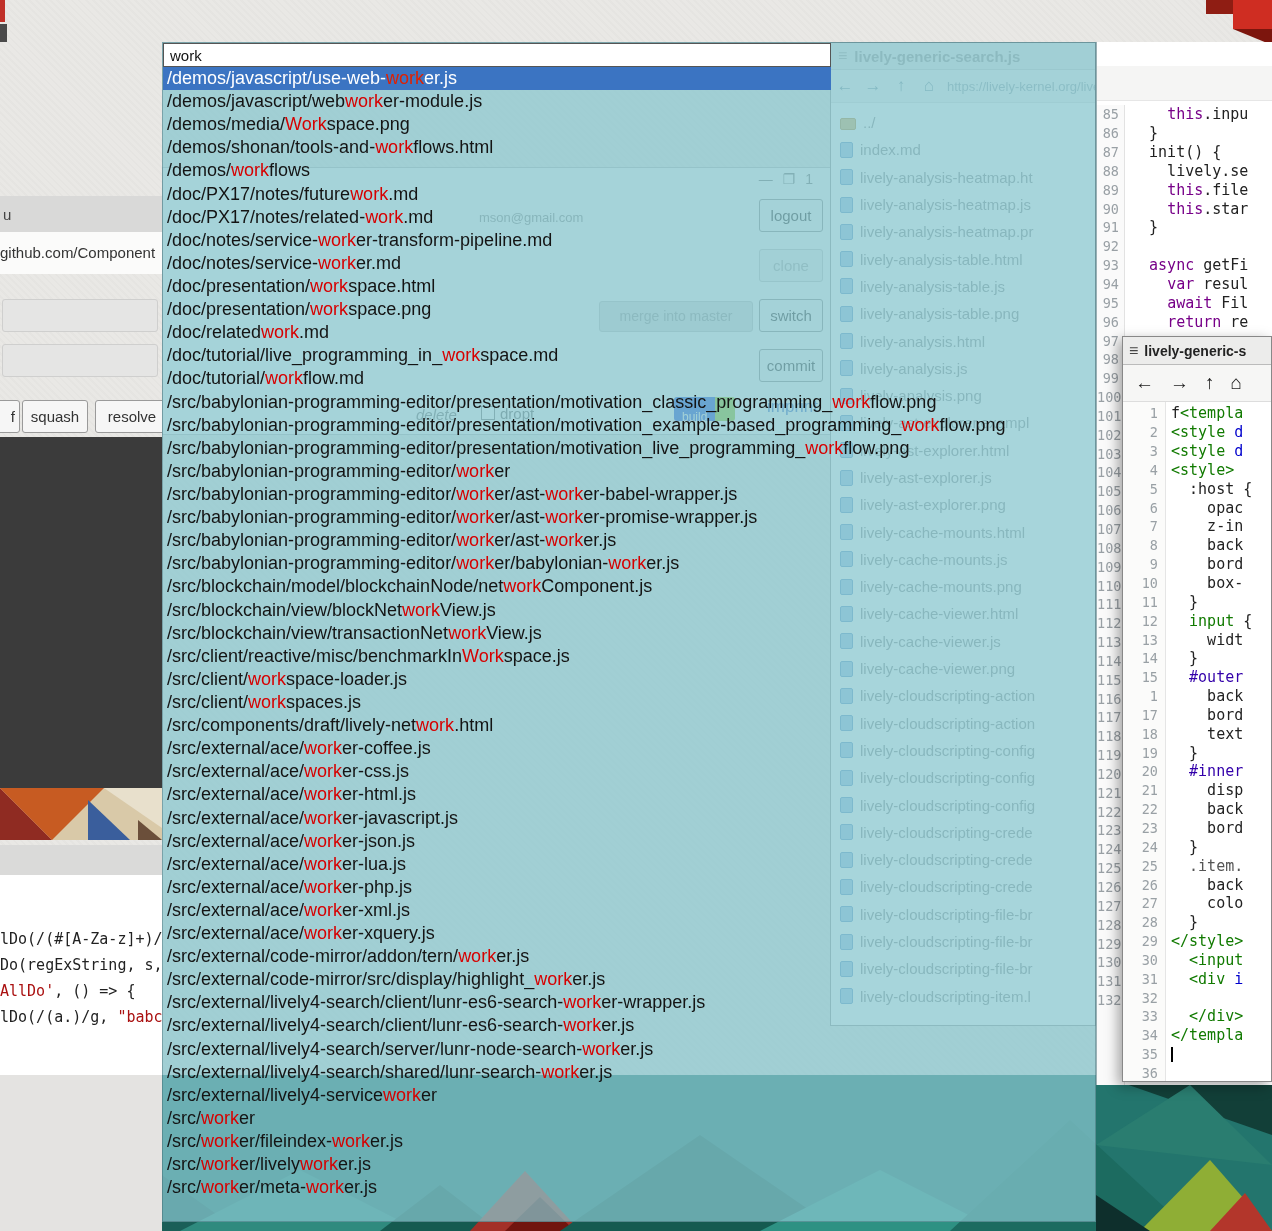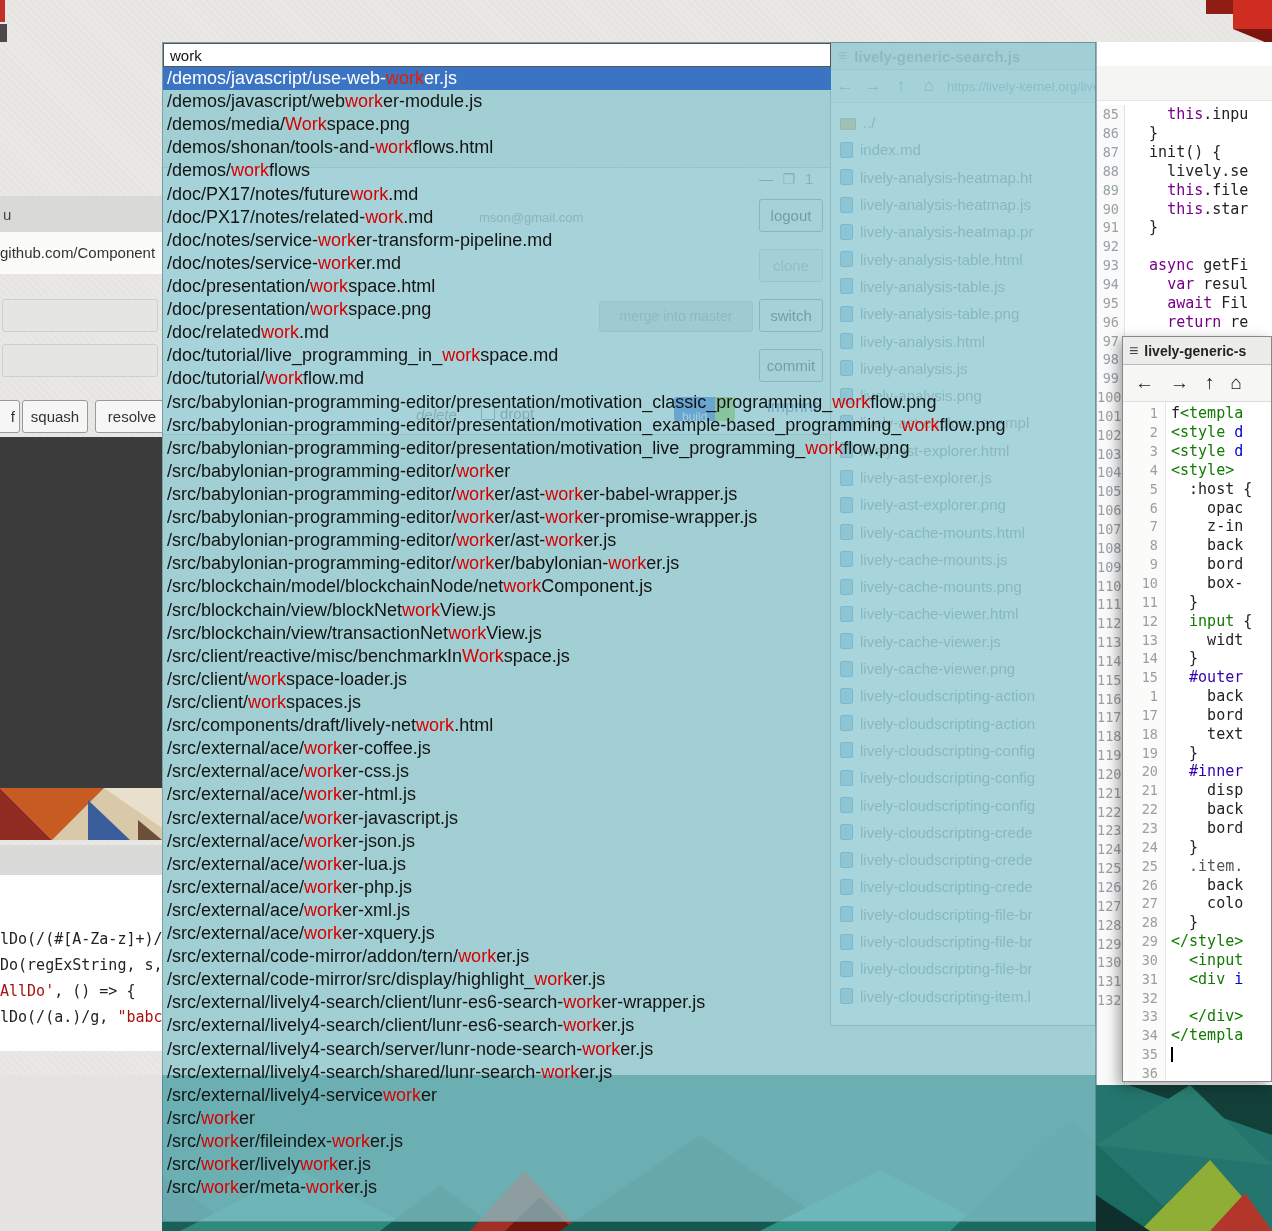--- a/index.html
+++ b/index.html
@@ -25,21 +25,21 @@
   #repo-text{position:absolute;left:0;top:244px;font-size:15px;color:#333;white-space:nowrap;}
   .field{position:absolute;left:2px;width:154px;height:31px;background:#e5e5e4;border:1px solid #cfcfce;border-radius:3px;}
   #field1{top:299px;} #field2{top:344px;}
   .lbtn{position:absolute;top:400px;height:31px;background:#f6f6f6;border:1px solid #9a9a9a;border-radius:3px;
         font-size:15px;color:#333;text-align:center;line-height:31px;cursor:default;}
   #btn-stub{left:-28px;width:42px;text-align:right;padding-right:4px;}
   #btn-squash{left:22px;width:64px;}
   #btn-resolve{left:95px;width:72px;}
   #dark-panel{position:absolute;left:0;top:437px;width:162px;height:351px;background:#3b3b3b;}
   #band-gray2{top:845px;height:30px;background:#dadad9;}
-  #code-panel{position:absolute;left:0;top:875px;width:162px;height:176px;background:#ffffff;}
+  #code-panel{position:absolute;left:0;top:875px;width:162px;height:200px;background:#ffffff;}
   .lcode-line{position:absolute;left:0;white-space:pre;font-family:"DejaVu Sans Mono","Liberation Mono",monospace;font-size:15px;color:#222;}
   #band-bottom{top:1075px;height:156px;background:#e4e3e1;}
 
   
   #git-window{left:162px;top:167px;width:668px;height:266px;background:#f7f7f6;border:1px solid #bdbdbd;z-index:8;}
   #git-controls{position:absolute;right:8px;top:3px;color:#777;font-size:14px;letter-spacing:10px;}
   #git-email{position:absolute;left:316px;top:42px;font-size:13px;color:#8a8a8a;}
   .gbtn{position:absolute;width:62px;height:31px;background:#f4f4f4;border:1px solid #8c8c8c;border-radius:3px;
         font-size:15px;color:#333;text-align:center;line-height:31px;}
   .gbtn.disabled{color:#aaa;border-color:#c2c2c2;background:#ececec;}

